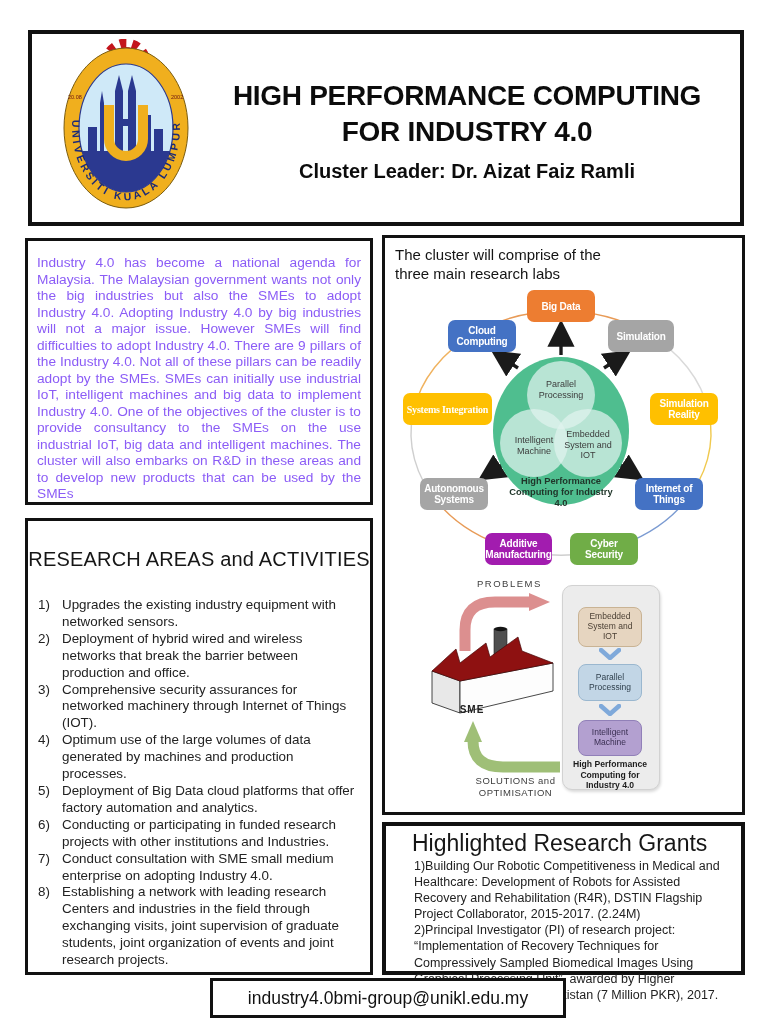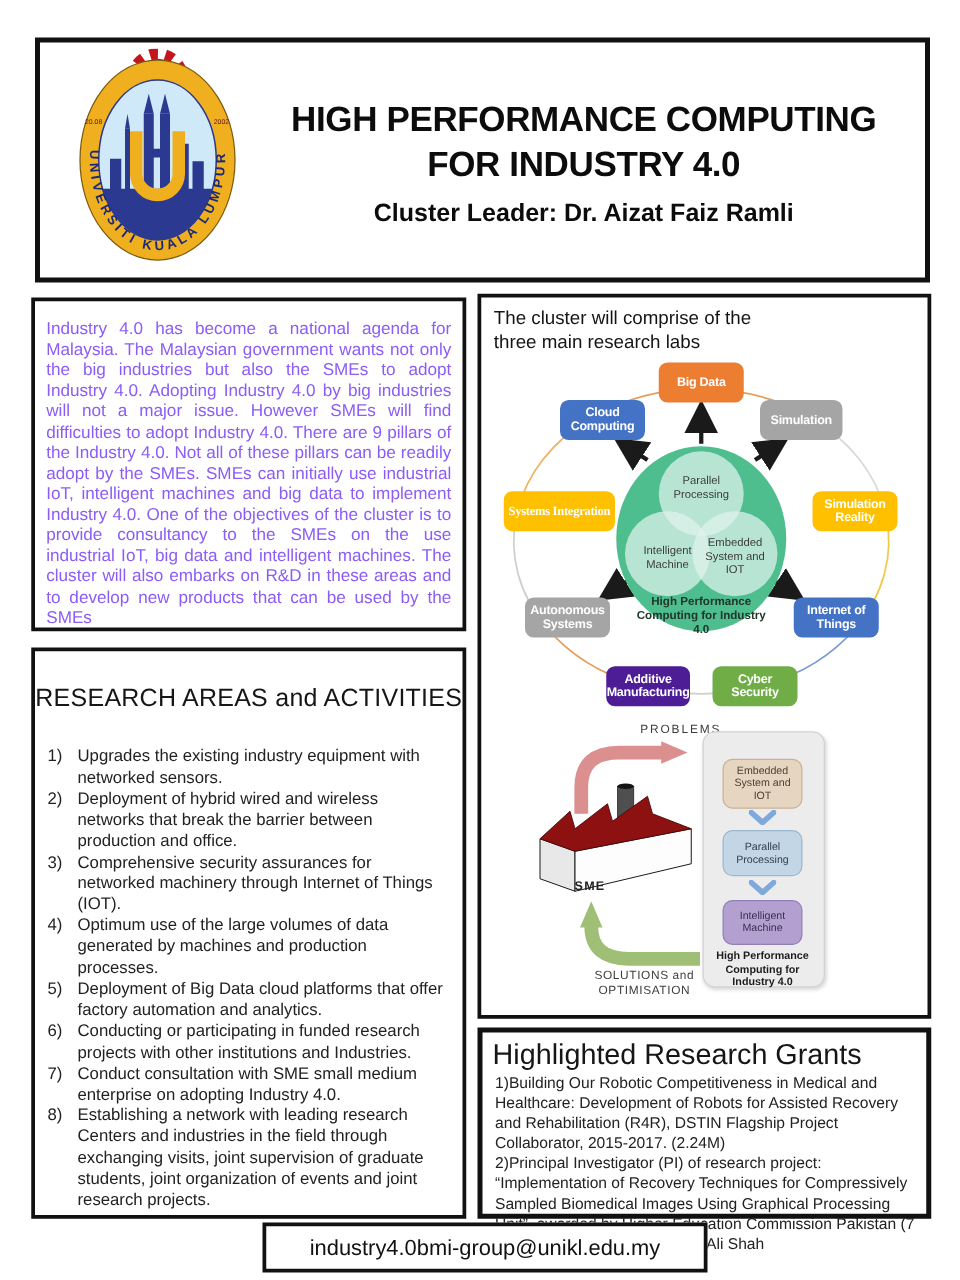--- a/index.html
+++ b/index.html
@@ -34,41 +34,41 @@
   .node{position:absolute;height:32px;border-radius:7px;display:flex;align-items:center;
     justify-content:center;text-align:center;color:#fff;font-weight:bold;font-size:10px;
     line-height:1.1;letter-spacing:-0.2px;padding:1px 2px;box-sizing:border-box;}
   .center-circle{position:absolute;left:108px;top:119px;width:136px;height:148px;border-radius:50%;}
   .vcirc{position:absolute;width:68px;height:68px;border-radius:50%;background:rgba(225,242,239,0.72);}
   .vlabel{position:absolute;font-size:9px;line-height:10.5px;color:#3c3c3c;text-align:center;}
   .center-label{position:absolute;left:117px;top:238px;width:118px;text-align:center;
     font-size:9.3px;font-weight:bold;line-height:11px;color:#20362a;}
 
   
-  .flow-problems{position:absolute;left:92px;top:340px;width:100px;text-align:right;
+  .flow-problems{position:absolute;left:92px;top:340px;width:100px;text-align:left;
     font-size:9.5px;letter-spacing:1.5px;color:#3d3d3d;}
   .flow-solutions{position:absolute;left:78px;top:537px;width:105px;text-align:center;
     font-size:9.5px;letter-spacing:0.5px;line-height:12px;color:#3d3d3d;}
   .sme{position:absolute;left:57px;top:466px;width:60px;text-align:center;font-size:10px;
     font-weight:bold;letter-spacing:1px;color:#222;}
   .pipeline{position:absolute;left:177px;top:347px;width:96px;height:203px;background:#ececec;
     border:1px solid #d2d2d2;border-radius:10px;box-shadow:1px 2px 3px rgba(0,0,0,0.15);}
   .step{position:absolute;left:193px;width:64px;border-radius:8px;display:flex;align-items:center;
     justify-content:center;text-align:center;font-size:8.5px;line-height:1.15;padding:2px;
     box-sizing:border-box;}
   .step.s0{top:369px;height:40px;background:#e6d5c0;border:1px solid #c9b394;color:#4a3f33;}
   .step.s1{top:426px;height:37px;background:#c2d6e6;border:1px solid #9ab7cf;color:#2f3f4c;}
   .step.s2{top:482px;height:36px;background:#b3a0d0;border:1px solid #9180b8;color:#3a2f52;}
   .chev{position:absolute;left:214px;width:22px;height:12px;}
   .chev.c0{top:410px;} .chev.c1{top:466px;}
   .flow-caption{position:absolute;left:179px;top:521px;width:92px;text-align:center;
     font-size:8.6px;font-weight:bold;line-height:10.5px;color:#1c1c1c;}
 
   
-  .grants{left:382px;top:822px;width:363px;height:153px;border-width:4px;}
+  .grants{left:382px;top:822px;width:363px;height:153px;border-width:4px;padding-left:18px;}
   .grants-title{margin:4px 0 1px 8px;font-size:23px;color:#161616;}
   .grants-body{padding:0 8px 0 10px;font-size:12.5px;line-height:16.1px;color:#222;}
   .grants-body p{margin:0;}
 
   
   .footer{left:210px;top:978px;width:356px;height:40px;display:flex;align-items:center;
     justify-content:center;font-size:17.5px;color:#111;}
 </style>
 </head>
 <body>
@@ -204,21 +204,21 @@
     <div class="vlabel" style="left:179px;top:191px;width:48px;">Embedded System and IOT</div>
     <div class="center-label">High Performance Computing for Industry 4.0</div>
 
     <div class="node" style="left: 142px; top: 52px; width: 68px; background: rgb(237, 125, 49);">Big Data</div>
     <div class="node" style="left: 63px; top: 82px; width: 68px; background: rgb(68, 114, 196);">Cloud Computing</div>
     <div class="node" style="left: 223px; top: 82px; width: 66px; background: rgb(165, 165, 165);">Simulation</div>
     <div class="node" style="left: 18px; top: 155px; width: 89px; background: rgb(255, 192, 0); font-family: Liberation Serif, serif;">Systems Integration</div>
     <div class="node" style="left: 265px; top: 155px; width: 68px; background: rgb(255, 192, 0);">Simulation Reality</div>
     <div class="node" style="left: 35px; top: 240px; width: 68px; background: rgb(165, 165, 165);">Autonomous Systems</div>
     <div class="node" style="left: 250px; top: 240px; width: 68px; background: rgb(68, 114, 196);">Internet of Things</div>
-    <div class="node" style="left: 100px; top: 295px; width: 67px; background: #4c1d95;">Additive Manufacturing</div>
+    <div class="node" style="left: 100px; top: 295px; width: 67px; background: #a21caf;">Additive Manufacturing</div>
     <div class="node" style="left: 185px; top: 295px; width: 68px; background: rgb(112, 173, 71);">Cyber Security</div>
 
     <svg class="lay" viewBox="0 0 357 574">
       <defs>
         <marker id="ph" markerUnits="userSpaceOnUse" markerWidth="24" markerHeight="24" refX="3" refY="12" orient="auto">
           <path d="M0,3 L21,12 L0,21 Z" fill="#dc8f8f"></path>
         </marker>
         <marker id="gh" markerUnits="userSpaceOnUse" markerWidth="24" markerHeight="24" refX="3" refY="12" orient="auto">
           <path d="M0,3 L21,12 L0,21 Z" fill="#9fbf77"></path>
         </marker>

